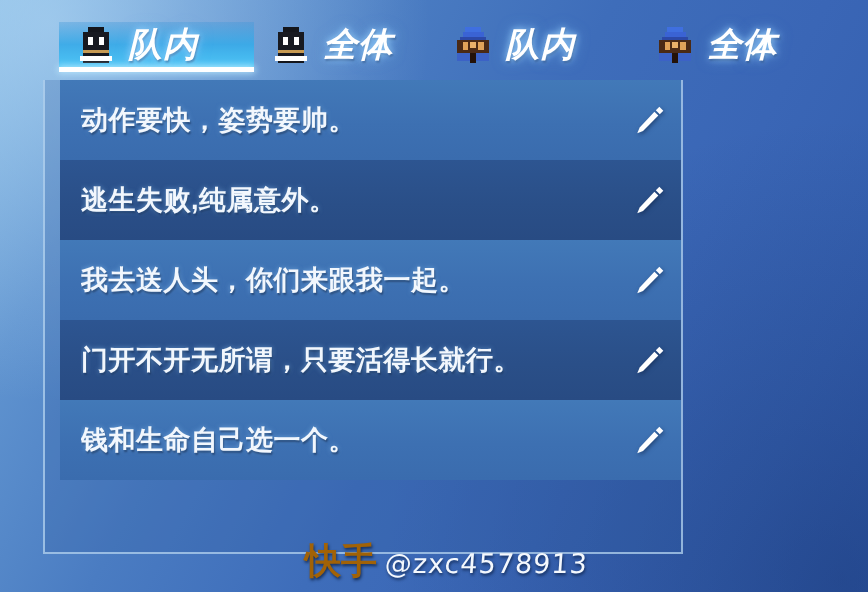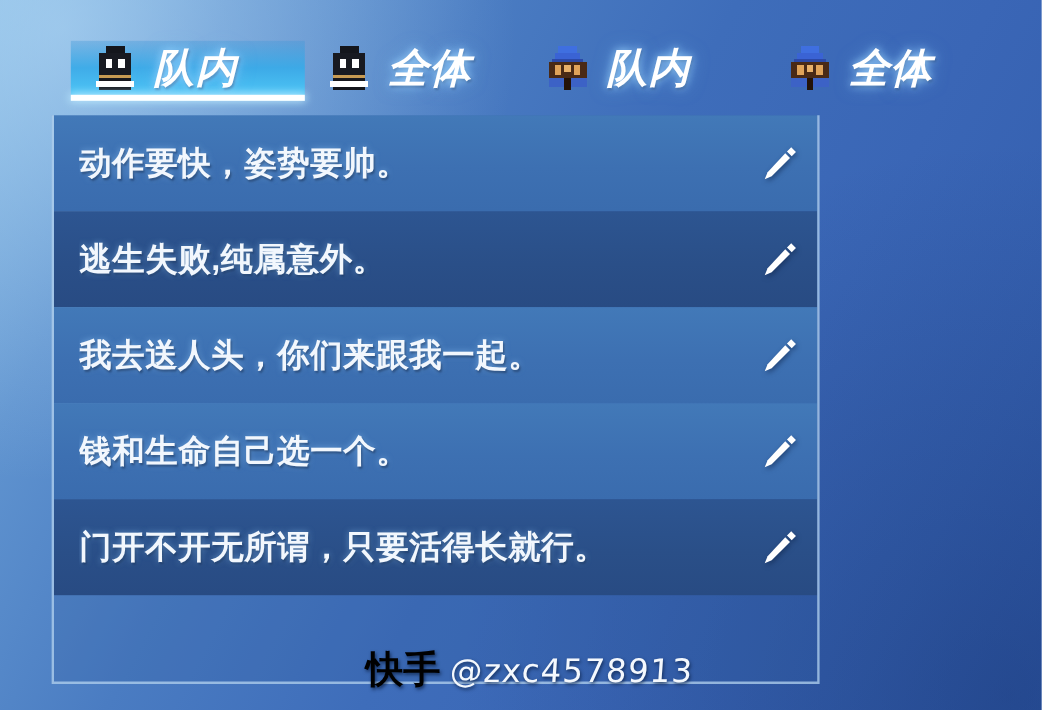--- a/index.html
+++ b/index.html
@@ -34,21 +34,21 @@
   }
 
   
   .tabbar {
     position: absolute;
     left: 43px;
     top: 22px;
     width: 795px;
     height: 74px;
     display: flex;
-    align-items: center;
+    align-items: flex-start;
     padding-left: 16px;
   }
 
   .tab {
     position: relative;
     display: flex;
     align-items: center;
     padding: 0 22px 4px 16px;
     gap: 11px;
     cursor: pointer;
@@ -95,27 +95,28 @@
     height: 42px;
     flex: 0 0 42px;
     display: block;
     image-rendering: pixelated;
   }
 
   
   .panel {
     position: absolute;
     left: 43px;
-    top: 96px;
+    top: 80px;
     width: 640px;
     height: 474px;
     border: 2px solid rgba(186,216,243,0.72);
     border-top: none;
     overflow: hidden;
     background: rgba(48,92,160,0.25);
+    padding-left: 15px;
   }
 
   .row {
     position: relative;
     height: 80px;
     display: flex;
     align-items: center;
     padding: 0 0 0 21px;
     cursor: pointer;
   }
@@ -156,23 +157,23 @@
     position: absolute;
     left: 305px;
     top: 537px;
     display: flex;
     align-items: baseline;
     gap: 8px;
     pointer-events: none;
     user-select: none;
   }
   .wm-brand {
-    font-size: 31px;
+    font-size: 36px;
     font-weight: bold;
-    color: #000000;
+    color: #a16207;
     text-shadow: 1px 2px 3px rgba(10,28,62,0.75);
     letter-spacing: 0px;
     text-align: center;
   }
   .wm-handle {
     font-size: 27px;
     color: #f4f8fd;
     font-family: "DejaVu Sans", sans-serif;
     letter-spacing: 1px;
     text-shadow: 1px 2px 3px rgba(10,28,62,0.75);
@@ -272,32 +273,32 @@
     <span class="row-text">我去送人头，你们来跟我一起。</span>
     <span class="edit-btn">
       <svg class="pencil" viewBox="0 0 24 24">
         <path d="M18.6 2.6l2.8 2.8-2.5 2.5-2.8-2.8 2.5-2.5z" fill="#ffffff"></path>
         <path d="M15.1 6.1l2.8 2.8L7.1 19.7 3 21.4l1.7-4.1L15.1 6.1z" fill="#ffffff"></path>
       </svg>
     </span>
   </div>
 
 
+  <div class="row even">
+    <span class="row-text">门开不开无所谓，只要活得长就行。</span>
+    <span class="edit-btn">
+      <svg class="pencil" viewBox="0 0 24 24">
+        <path d="M18.6 2.6l2.8 2.8-2.5 2.5-2.8-2.8 2.5-2.5z" fill="#ffffff"></path>
+        <path d="M15.1 6.1l2.8 2.8L7.1 19.7 3 21.4l1.7-4.1L15.1 6.1z" fill="#ffffff"></path>
+      </svg>
+    </span>
+  </div>
+
   <div class="row odd">
     <span class="row-text">钱和生命自己选一个。</span>
-    <span class="edit-btn">
-      <svg class="pencil" viewBox="0 0 24 24">
-        <path d="M18.6 2.6l2.8 2.8-2.5 2.5-2.8-2.8 2.5-2.5z" fill="#ffffff"></path>
-        <path d="M15.1 6.1l2.8 2.8L7.1 19.7 3 21.4l1.7-4.1L15.1 6.1z" fill="#ffffff"></path>
-      </svg>
-    </span>
-  </div>
-
-  <div class="row even">
-    <span class="row-text">门开不开无所谓，只要活得长就行。</span>
     <span class="edit-btn">
       <svg class="pencil" viewBox="0 0 24 24">
         <path d="M18.6 2.6l2.8 2.8-2.5 2.5-2.8-2.8 2.5-2.5z" fill="#ffffff"></path>
         <path d="M15.1 6.1l2.8 2.8L7.1 19.7 3 21.4l1.7-4.1L15.1 6.1z" fill="#ffffff"></path>
       </svg>
     </span>
   </div>
 
 </div>
 

